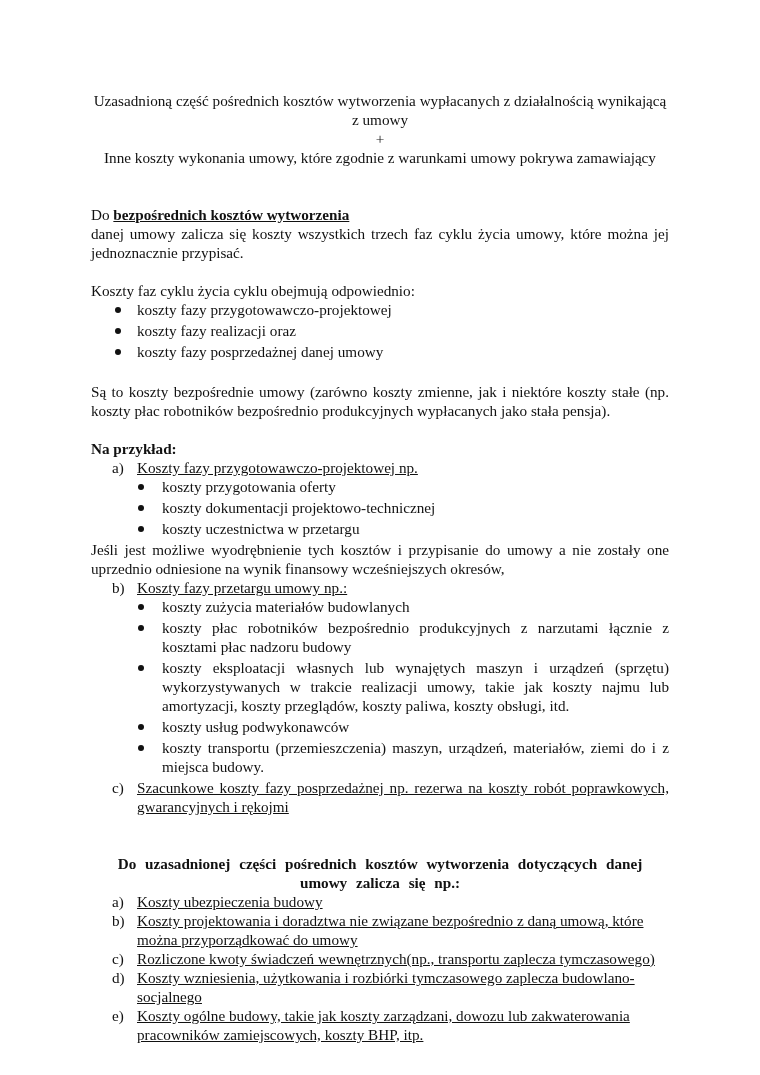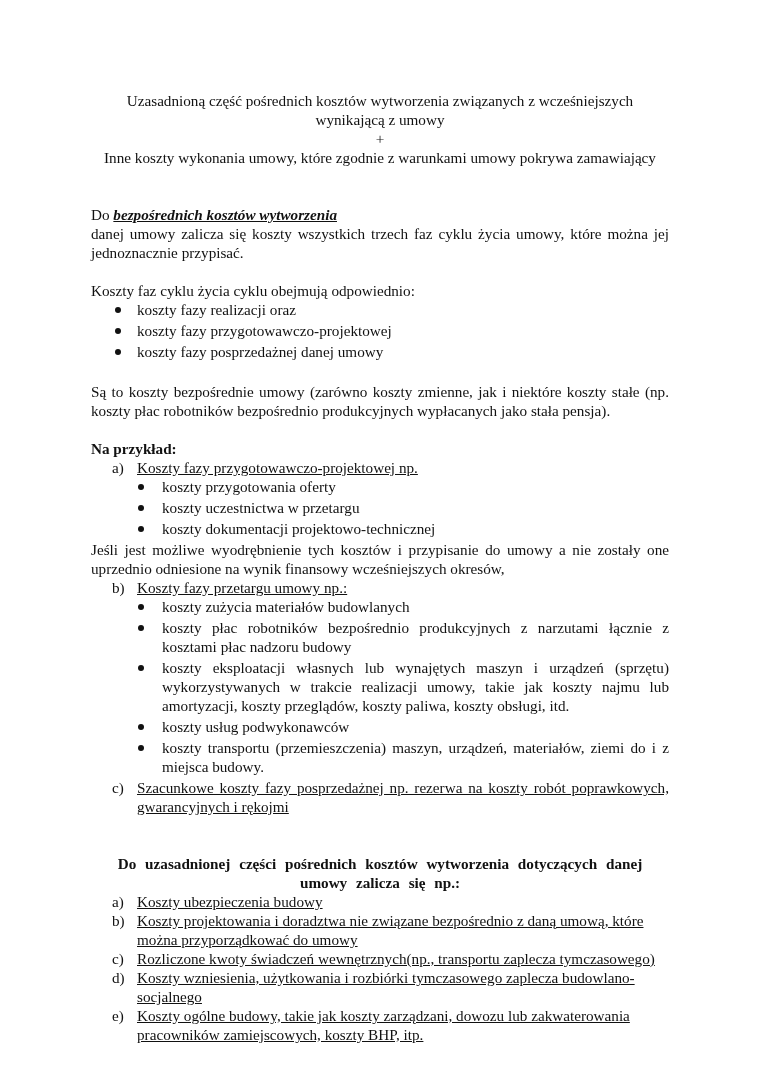--- a/index.html
+++ b/index.html
@@ -30,21 +30,20 @@
       text-align: justify;
     }
     p {
       margin: 0;
     }
     .gap { height: 19px; }
     .gap-big { height: 38px; }
     .bold { font-weight: bold; }
     .bi-u {
       font-weight: bold;
-      font-style: italic;
       text-decoration: underline;
     }
     ul.bullets, ol.letters, ul.sub-bullets {
       margin: 0;
       padding: 0;
       list-style: none;
     }
     ul.bullets > li {
       position: relative;
       padding-left: 46px;
@@ -93,59 +92,59 @@
       word-spacing: 5px;
       text-align: center;
     }
   </style>
 </head>
 <body>
 
 <div class="page">
 
   <div>
-    <p class="center">Uzasadnioną część pośrednich kosztów wytworzenia związanych z wcześniejszych wynikającą z umowy</p>
+    <p class="center">Uzasadnioną część pośrednich kosztów wytworzenia wypłacanych z działalnością wynikającą z umowy</p>
     <p class="center">+</p>
     <p class="center">Inne koszty wykonania umowy, które zgodnie z warunkami umowy pokrywa zamawiający</p>
   </div>
 
   <div class="gap-big"></div>
 
   <div>
     <p><span>Do </span><span class="bi-u">bezpośrednich kosztów wytworzenia</span></p>
     <p class="justify">danej umowy zalicza się koszty wszystkich trzech faz cyklu życia umowy, które można jej jednoznacznie przypisać.</p>
   </div>
 
   <div class="gap"></div>
 
   <div>
     <p>Koszty faz cyklu życia cyklu obejmują odpowiednio:</p>
     <ul class="bullets">
+      <li>koszty fazy przygotowawczo-projektowej</li>
       <li>koszty fazy realizacji oraz</li>
-      <li>koszty fazy przygotowawczo-projektowej</li>
       <li>koszty fazy posprzedażnej danej umowy</li>
     </ul>
   </div>
 
   <div class="gap"></div>
 
   <p class="justify">Są to koszty bezpośrednie umowy (zarówno koszty zmienne, jak i niektóre koszty stałe (np. koszty płac robotników bezpośrednio produkcyjnych wypłacanych jako stała pensja).</p>
 
   <div class="gap"></div>
 
   <div>
     <p class="bold">Na przykład:</p>
     <ol class="letters">
       <li>
         <span class="marker">a)</span>
         <span class="letter-text">Koszty fazy przygotowawczo-projektowej np.</span>
         <ul class="sub-bullets">
           <li>koszty przygotowania oferty</li>
+          <li>koszty dokumentacji projektowo-technicznej</li>
           <li>koszty uczestnictwa w przetargu</li>
-          <li>koszty dokumentacji projektowo-technicznej</li>
         </ul>
       </li>
     </ol>
     <p class="justify">Jeśli jest możliwe wyodrębnienie tych kosztów i przypisanie do umowy a nie zostały one uprzednio odniesione na wynik finansowy wcześniejszych okresów,</p>
     <ol class="letters">
       <li>
         <span class="marker">b)</span>
         <span class="letter-text">Koszty fazy przetargu umowy np.:</span>
         <ul class="sub-bullets">
           <li>koszty zużycia materiałów budowlanych</li>

